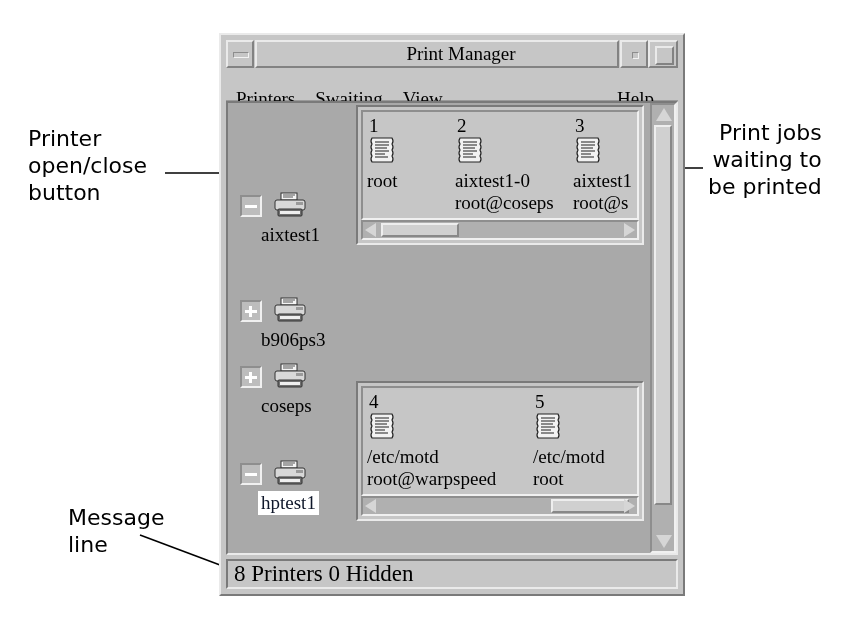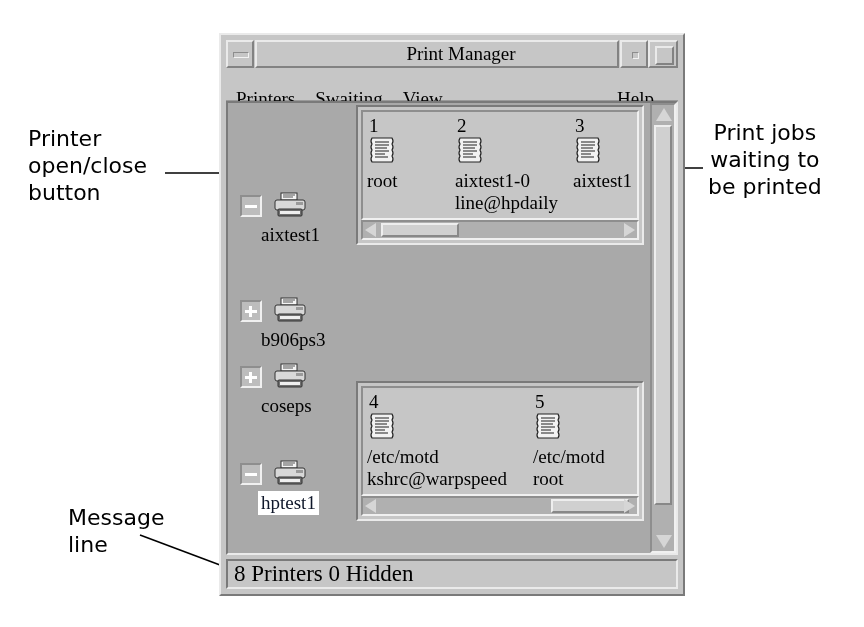--- a/index.html
+++ b/index.html
@@ -19,21 +19,21 @@
   
   .annot {
     position: absolute;
     font-family: "DejaVu Sans", sans-serif;
     font-size: 22px;
     line-height: 1.22;
     color: #000000;
     white-space: pre-line;
   }
   #annot-printer-button { left: 28px; top: 126px; }
-  #annot-print-jobs { left: 708px; top: 120px; text-align: center; }
+  #annot-print-jobs { left: 708px; top: 120px; text-align: right; }
   #annot-message-line { left: 68px; top: 505px; }
 
   .leader {
     position: absolute;
     overflow: visible;
     pointer-events: none;
   }
 
   
   #window {
@@ -496,37 +496,38 @@
                 <g stroke="#333" stroke-width="1.1">
                   <line x1="6" y1="6" x2="20" y2="6"></line>
                   <line x1="6" y1="9" x2="20" y2="9"></line>
                   <line x1="6" y1="12" x2="18" y2="12"></line>
                   <line x1="6" y1="15" x2="20" y2="15"></line>
                   <line x1="6" y1="18" x2="16" y2="18"></line>
                   <line x1="6" y1="21" x2="19" y2="21"></line>
                 </g>
               </svg>
               <div class="job-name">aixtest1-0</div>
-              <div class="job-owner">line@hpdaily</div>
+              <div class="job-owner">root@coseps</div>
             </div>
 
             <div class="job" style="left:210px;">
               <div class="job-num">3</div>
               <svg class="job-icon" viewBox="0 0 30 30">
                 <path d="M3 2 h20 q2 3 0 6 q2 3 0 6 q2 3 0 6 q2 3 0 6 h-20 q-2 -3 0 -6 q-2 -3 0 -6 q-2 -3 0 -6 q-2 -3 0 -6 z" fill="#f2f2f2" stroke="#222" stroke-width="1.2"></path>
                 <g stroke="#333" stroke-width="1.1">
                   <line x1="6" y1="6" x2="20" y2="6"></line>
                   <line x1="6" y1="9" x2="20" y2="9"></line>
                   <line x1="6" y1="12" x2="18" y2="12"></line>
                   <line x1="6" y1="15" x2="20" y2="15"></line>
                   <line x1="6" y1="18" x2="16" y2="18"></line>
                   <line x1="6" y1="21" x2="19" y2="21"></line>
                 </g>
               </svg>
               <div class="job-name">aixtest1</div>
+              <div class="job-owner">root@s</div>
             </div>
 
           </div>
           <div class="hscroll">
             <div class="hs-arrow left"></div>
             <div class="hs-thumb" style="left:18px; width:78px;"></div>
             <div class="hs-arrow right"></div>
           </div>
         </div>
 
@@ -540,21 +541,21 @@
                 <g stroke="#333" stroke-width="1.1">
                   <line x1="6" y1="6" x2="20" y2="6"></line>
                   <line x1="6" y1="9" x2="20" y2="9"></line>
                   <line x1="6" y1="12" x2="18" y2="12"></line>
                   <line x1="6" y1="15" x2="20" y2="15"></line>
                   <line x1="6" y1="18" x2="16" y2="18"></line>
                   <line x1="6" y1="21" x2="19" y2="21"></line>
                 </g>
               </svg>
               <div class="job-name">/etc/motd</div>
-              <div class="job-owner">kshrc@warpspeed</div>
+              <div class="job-owner">root@warpspeed</div>
             </div>
 
             <div class="job" style="left:170px;">
               <div class="job-num">5</div>
               <svg class="job-icon" viewBox="0 0 30 30">
                 <path d="M3 2 h20 q2 3 0 6 q2 3 0 6 q2 3 0 6 q2 3 0 6 h-20 q-2 -3 0 -6 q-2 -3 0 -6 q-2 -3 0 -6 q-2 -3 0 -6 z" fill="#f2f2f2" stroke="#222" stroke-width="1.2"></path>
                 <g stroke="#333" stroke-width="1.1">
                   <line x1="6" y1="6" x2="20" y2="6"></line>
                   <line x1="6" y1="9" x2="20" y2="9"></line>
                   <line x1="6" y1="12" x2="18" y2="12"></line>

